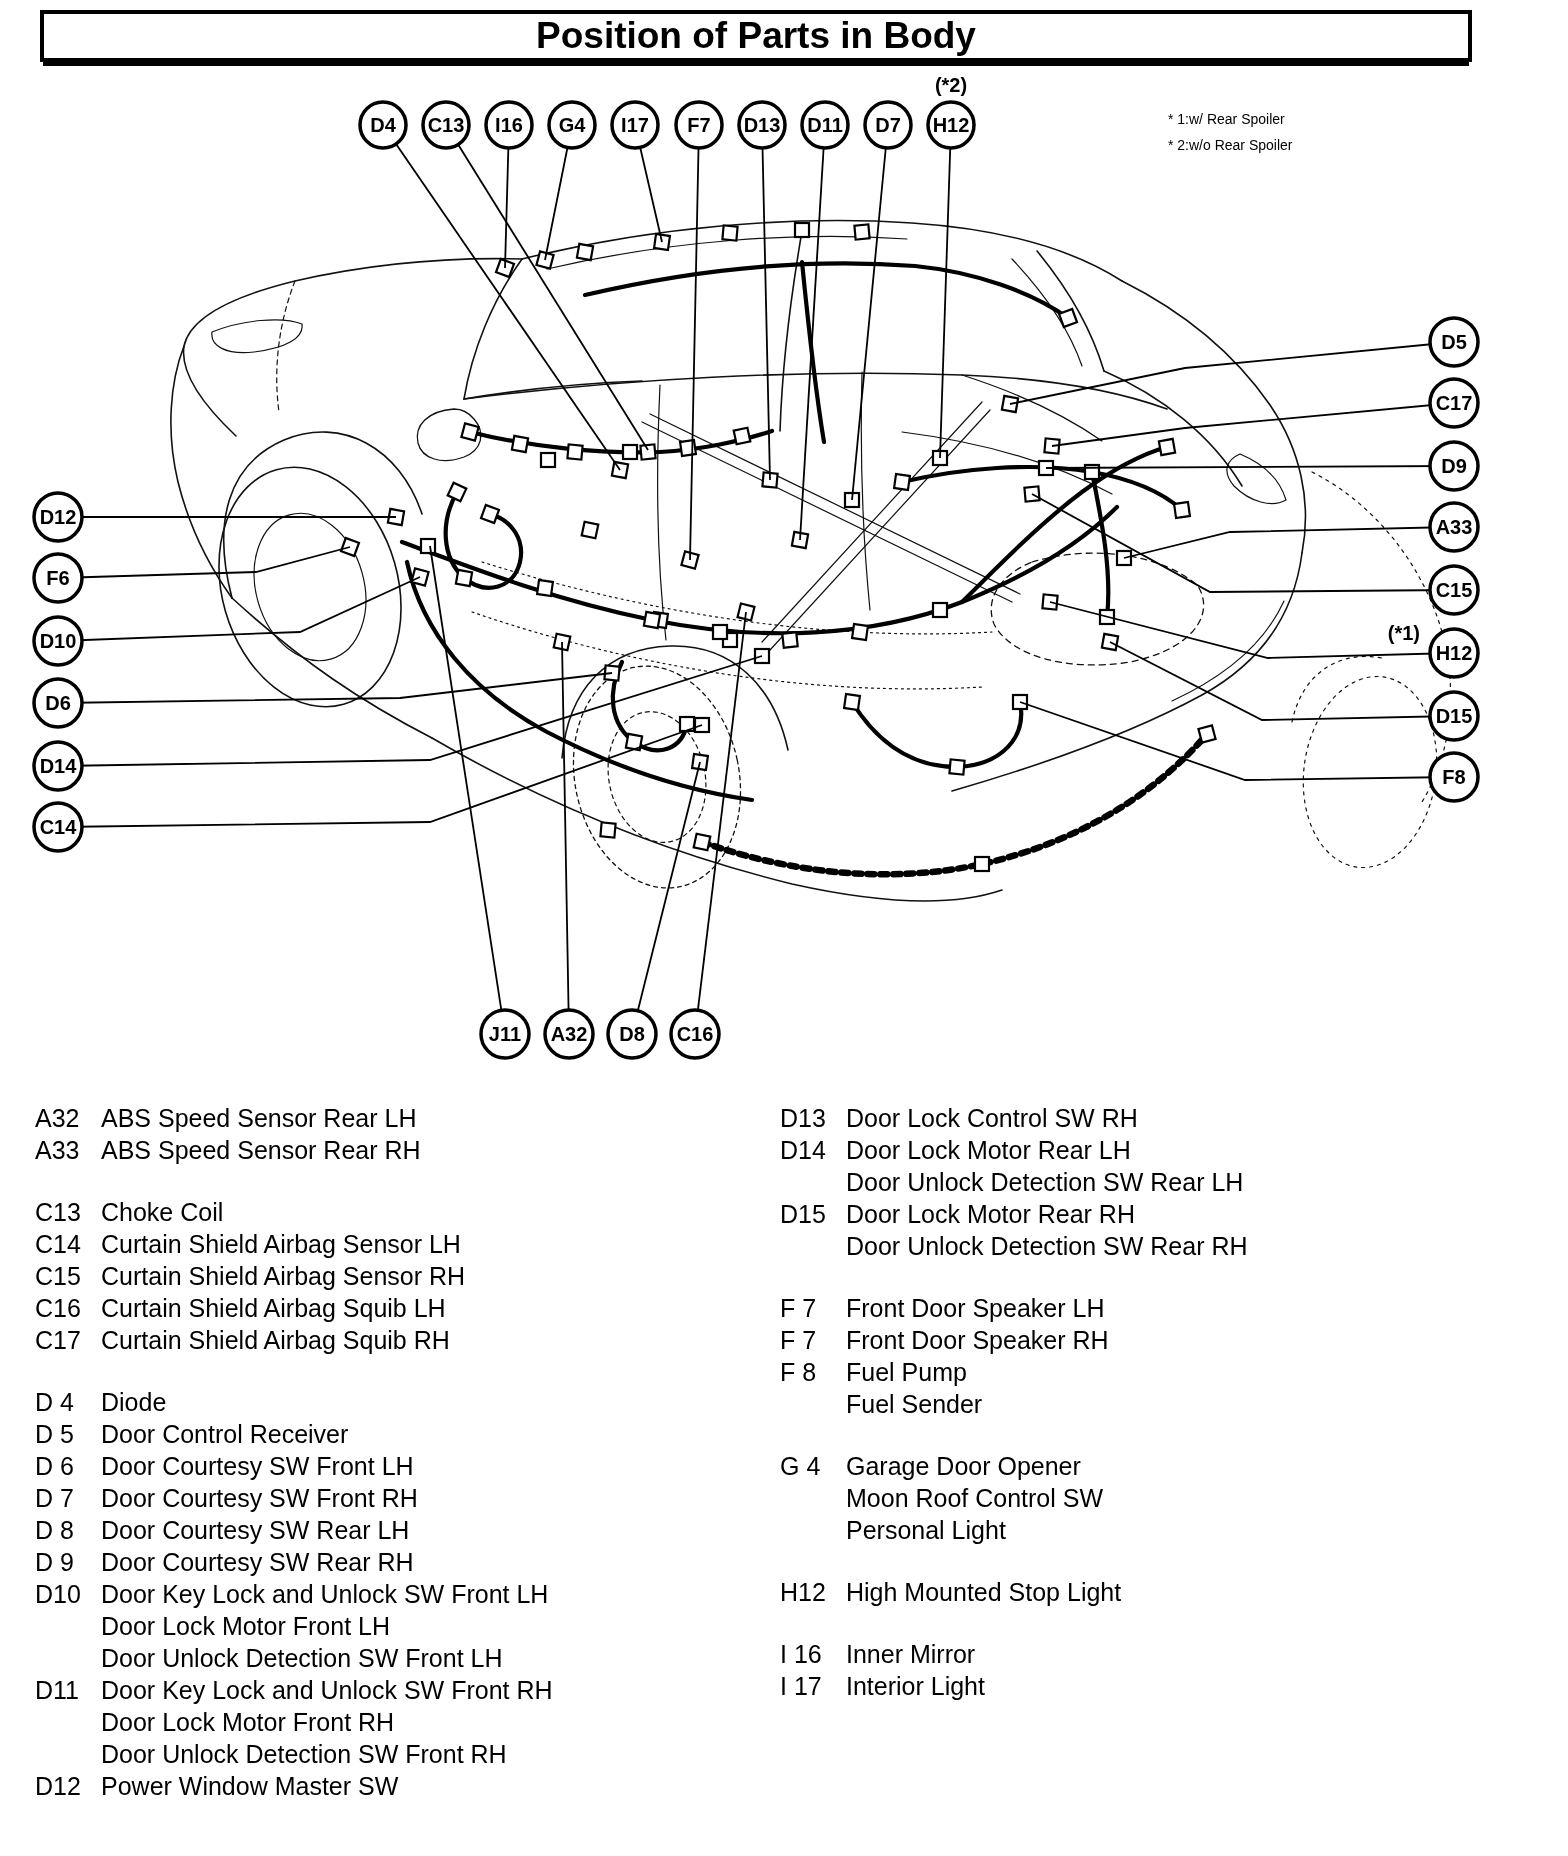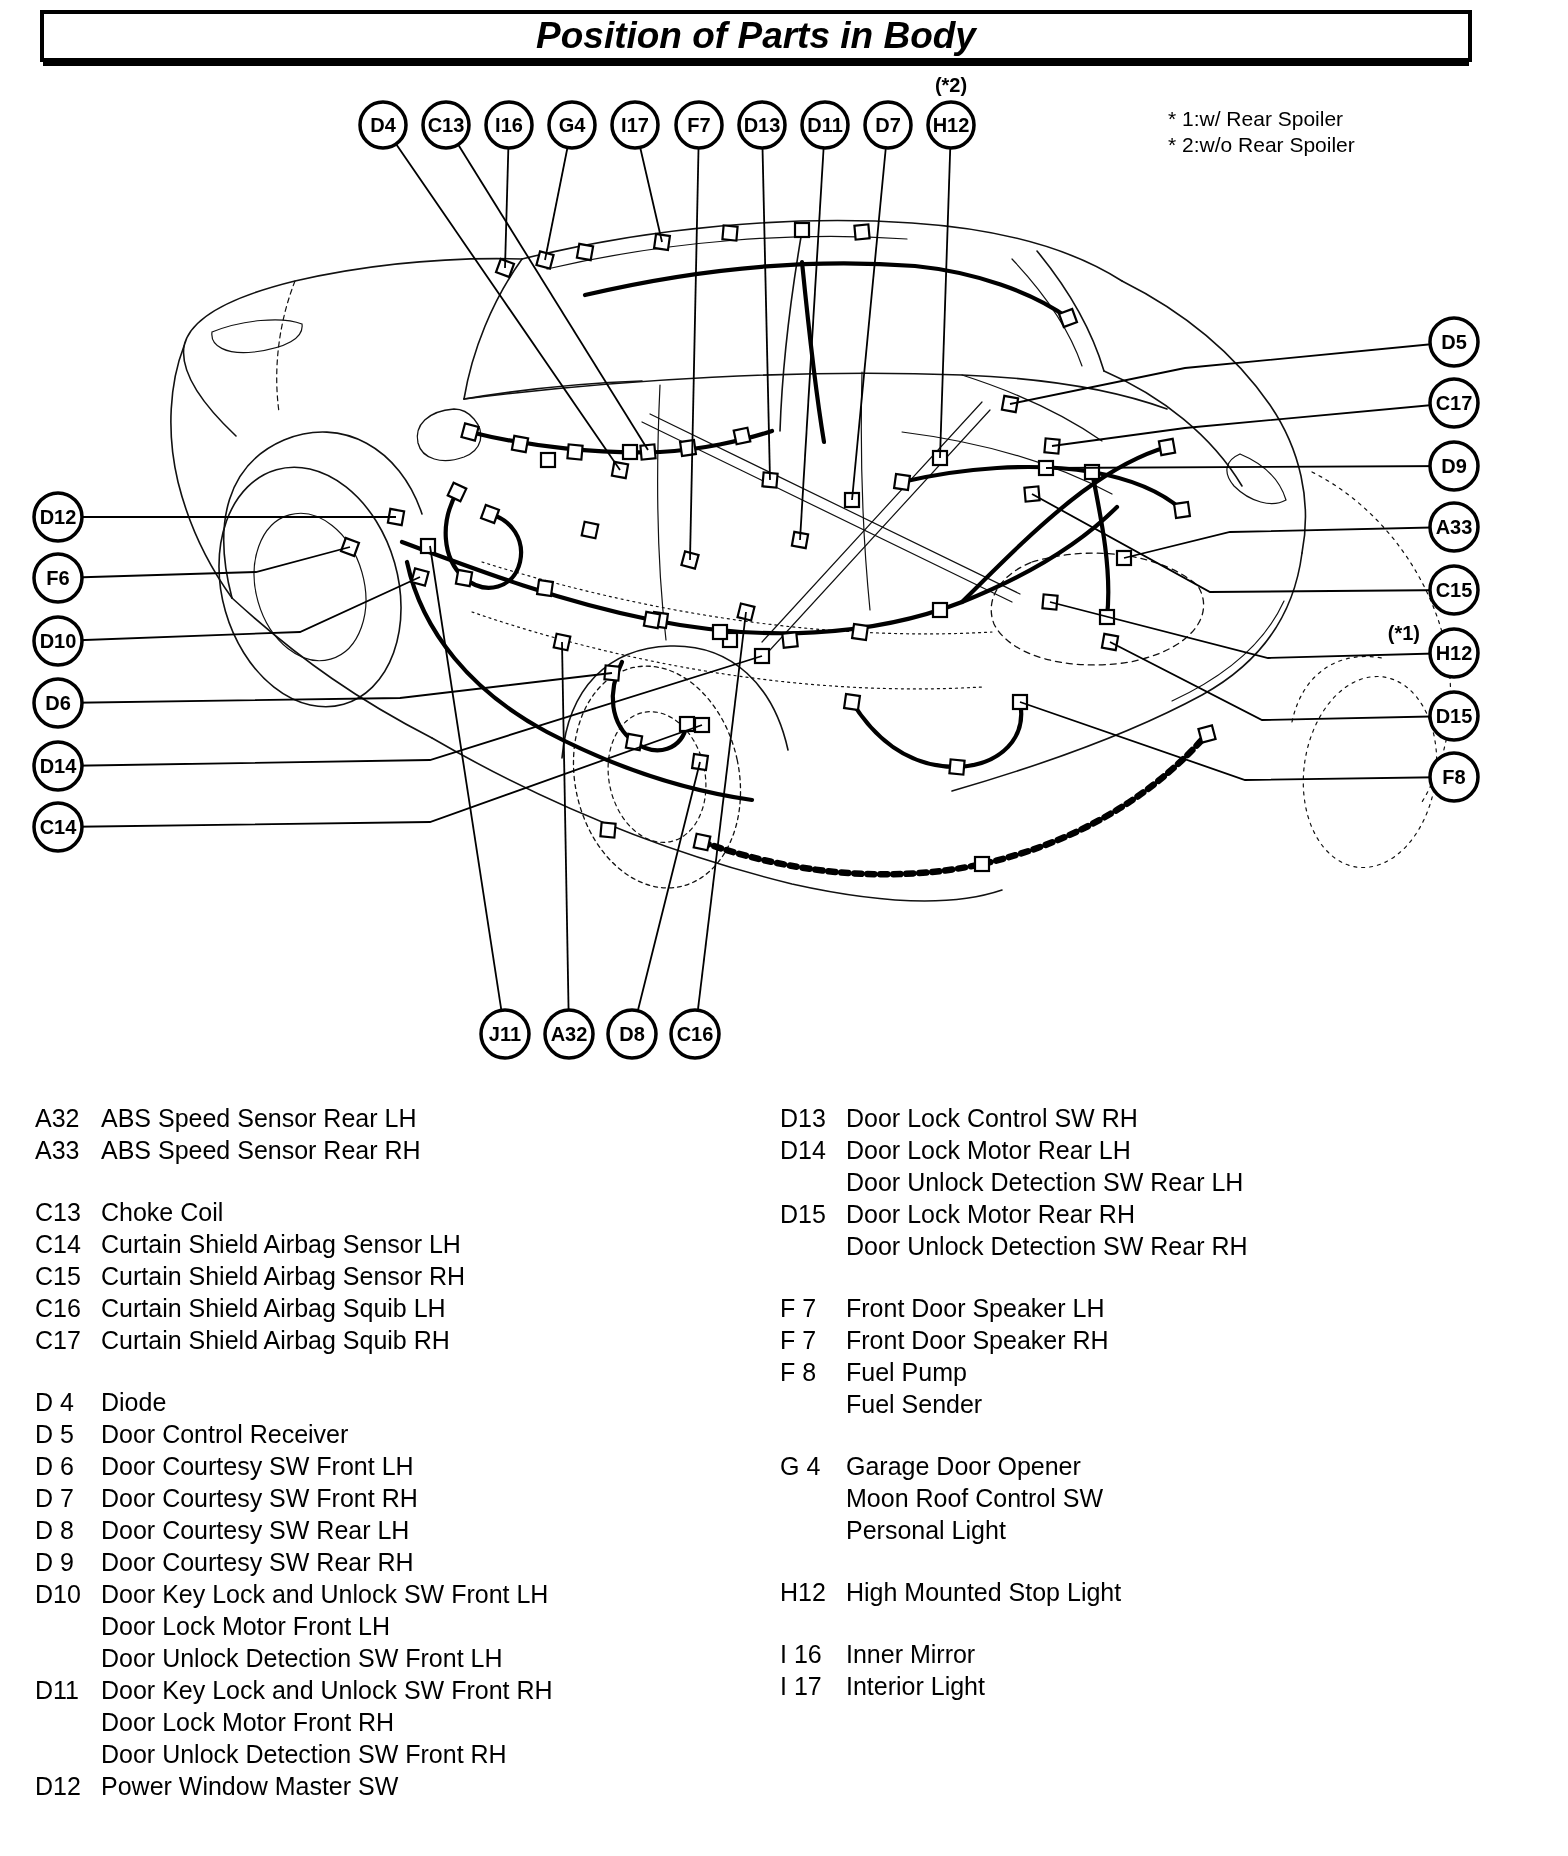--- a/index.html
+++ b/index.html
@@ -7,28 +7,27 @@
     width:1568px;height:1856px;position:relative;overflow:hidden;
     font-family:"Liberation Sans",sans-serif;color:#000;
     -webkit-font-smoothing:antialiased;
   }
   .title-box{
     position:absolute;left:40px;top:10px;width:1424px;height:44px;
     border:4px solid #000;
     box-shadow:0 7px 0 -3px #000;
     display:flex;align-items:center;justify-content:center;
     background:#fff;
-    font-style:italic;
   }
   .title-box h1{
     margin:0;font-size:37px;font-weight:bold;letter-spacing:0px;
   }
   .spoiler-notes{
     position:absolute;left:1168px;top:106px;
-    font-size:21px;line-height:26px;white-space:pre;
+    font-size:14px;line-height:26px;white-space:pre;
   }
   #diagram-svg{position:absolute;left:0;top:0;width:1568px;height:1080px;}
   .legend-col{position:absolute;top:1102px;font-size:25px;line-height:32px;}
   .legend-col.left{left:35px;width:730px;}
   .legend-col.right{left:780px;width:770px;}
   .legend-group{margin:0 0 30px 0;}
   .legend-row{display:flex;align-items:flex-start;}
   .legend-code{flex:0 0 66px;white-space:pre;}
   .legend-lines{flex:1;}
 </style>

